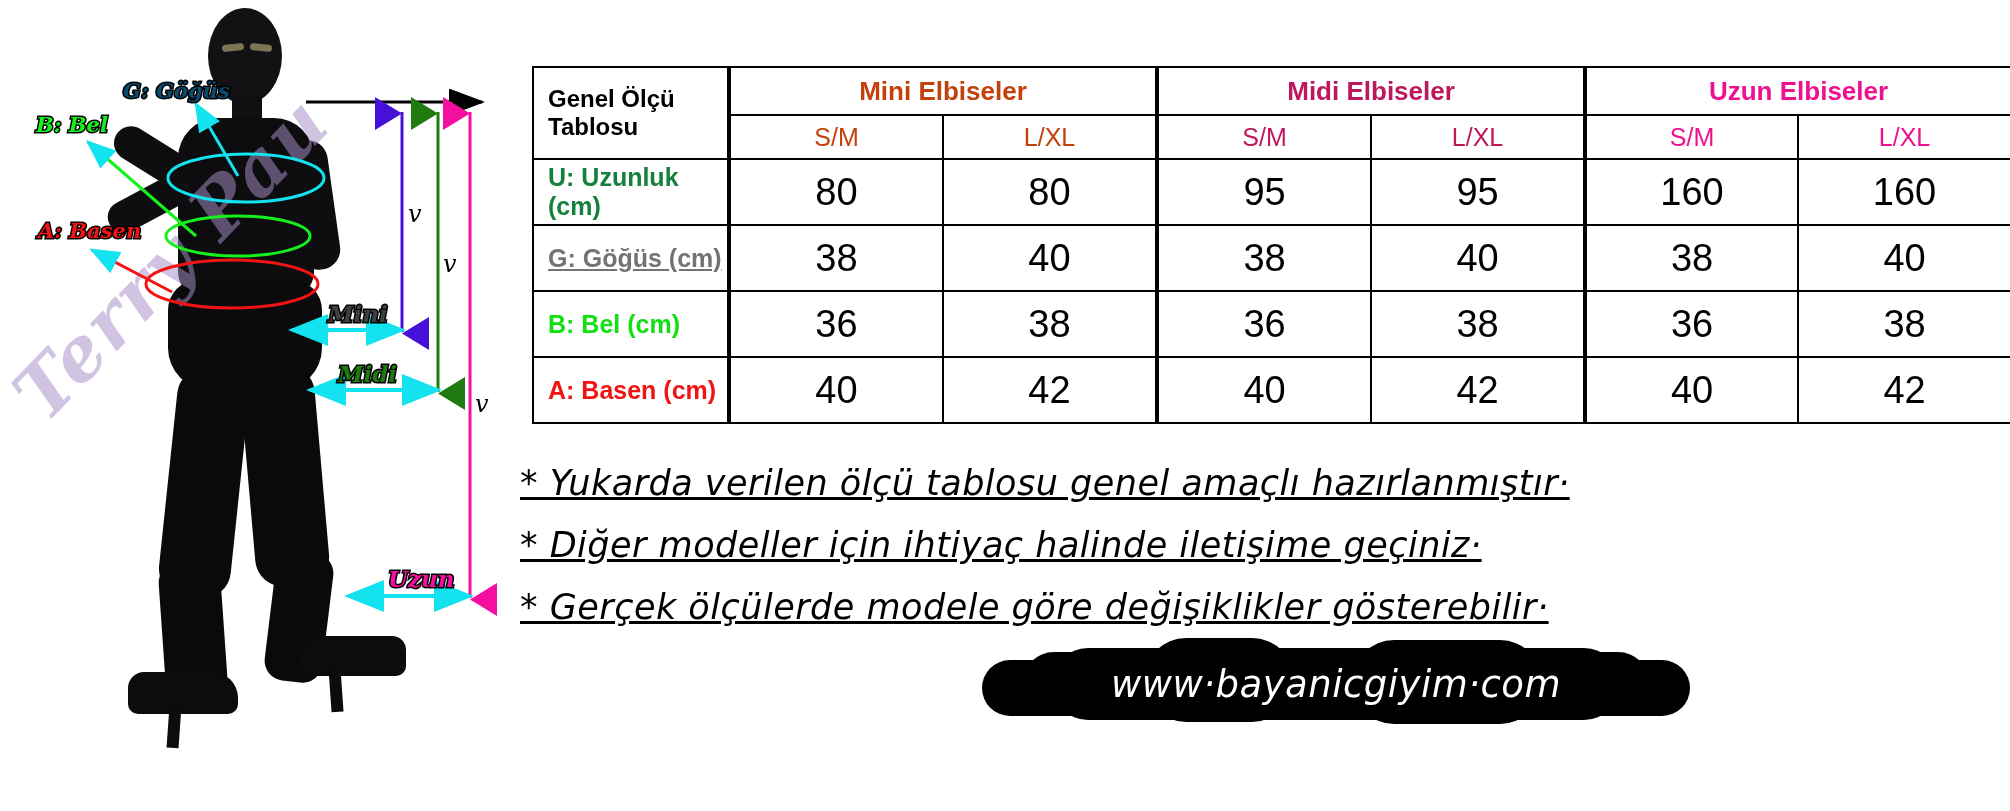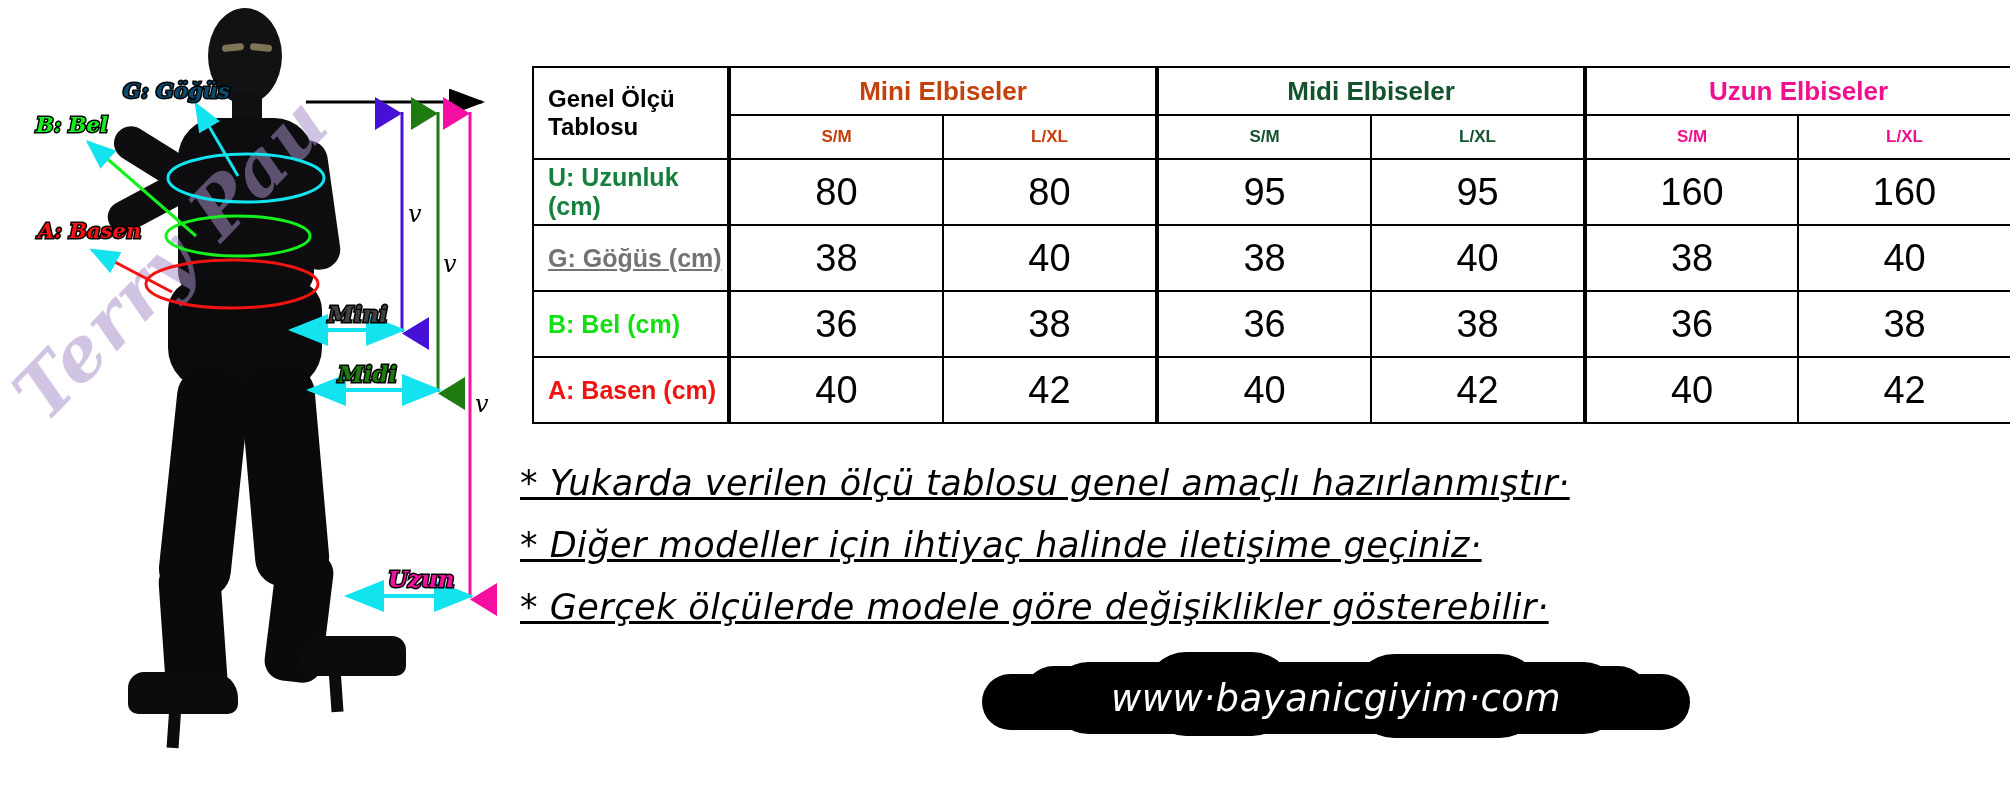--- a/index.html
+++ b/index.html
@@ -49,39 +49,39 @@
   .lbl-midi{left:338px;top:360px;color:#1f7a10;font-size:23px;}
   .lbl-uzun{left:388px;top:565px;color:#f50fa0;font-size:23px;}
 
   svg#overlay{position:absolute;left:0;top:0;width:520px;height:811px;overflow:visible;}
 
   
   #table-wrap{position:absolute;left:532px;top:30px;width:1578px;margin-top:36px;}
   table{border-collapse:collapse;width:1478px;table-layout:fixed;font-family:"Liberation Sans",sans-serif;}
   table td,table th{border:2px solid #000;padding:0;text-align:center;vertical-align:middle;background:#fff;}
   th.grp{font-size:26px;font-weight:bold;height:46px;}
-  th.sub{font-size:17px;font-weight:bold;height:42px;}
+  th.sub{font-size:25px;font-weight:normal;height:42px;}
   td.rowlabel{font-size:25px;font-weight:bold;text-align:left;padding-left:14px;height:64px;}
   td.val{font-size:38px;font-weight:normal;color:#000;}
   .c-purple{color:#c2410c;}
-  .c-green{color:#14532d;}
+  .c-green{color:#be185d;}
   .c-pink{color:#f0108f;}
   .c-black{color:#15803d;}
   .c-cyan{color:#737373;text-decoration:underline;}
   .c-lime{color:#12e012;}
   .c-red{color:#f21212;}
   .thick-left{border-left:4px solid #000;}
 
   
   #notes{position:absolute;left:520px;top:452px;width:1470px;}
   .note{font-family:"DejaVu Sans",sans-serif;font-style:italic;font-size:35px;color:#000;
         letter-spacing:.5px;line-height:62px;white-space:nowrap;text-decoration:underline;}
 
   
-  #site-banner{position:absolute;left:1052px;top:662px;width:568px;height:72px;text-align:center;}
+  #site-banner{position:absolute;left:1052px;top:648px;width:568px;height:72px;text-align:center;}
   #site-blob{position:absolute;left:0;top:0;width:568px;height:72px;background:#000;border-radius:36px;
              box-shadow:34px 0 0 -4px #000, -34px 0 0 -4px #000,
                         78px 4px 0 -8px #000, -78px 4px 0 -8px #000;}
   #site-blob::before{content:"";position:absolute;left:92px;top:-10px;width:150px;height:84px;background:#000;border-radius:42px;}
   #site-blob::after{content:"";position:absolute;left:300px;top:-8px;width:190px;height:84px;background:#000;border-radius:42px;}
   #site-text{position:absolute;left:0;top:0;width:568px;height:72px;display:flex;align-items:center;
              justify-content:center;color:#fff;font-family:"DejaVu Sans",sans-serif;font-style:italic;
              font-size:37px;letter-spacing:.5px;z-index:3;}
 </style>
 </head>

